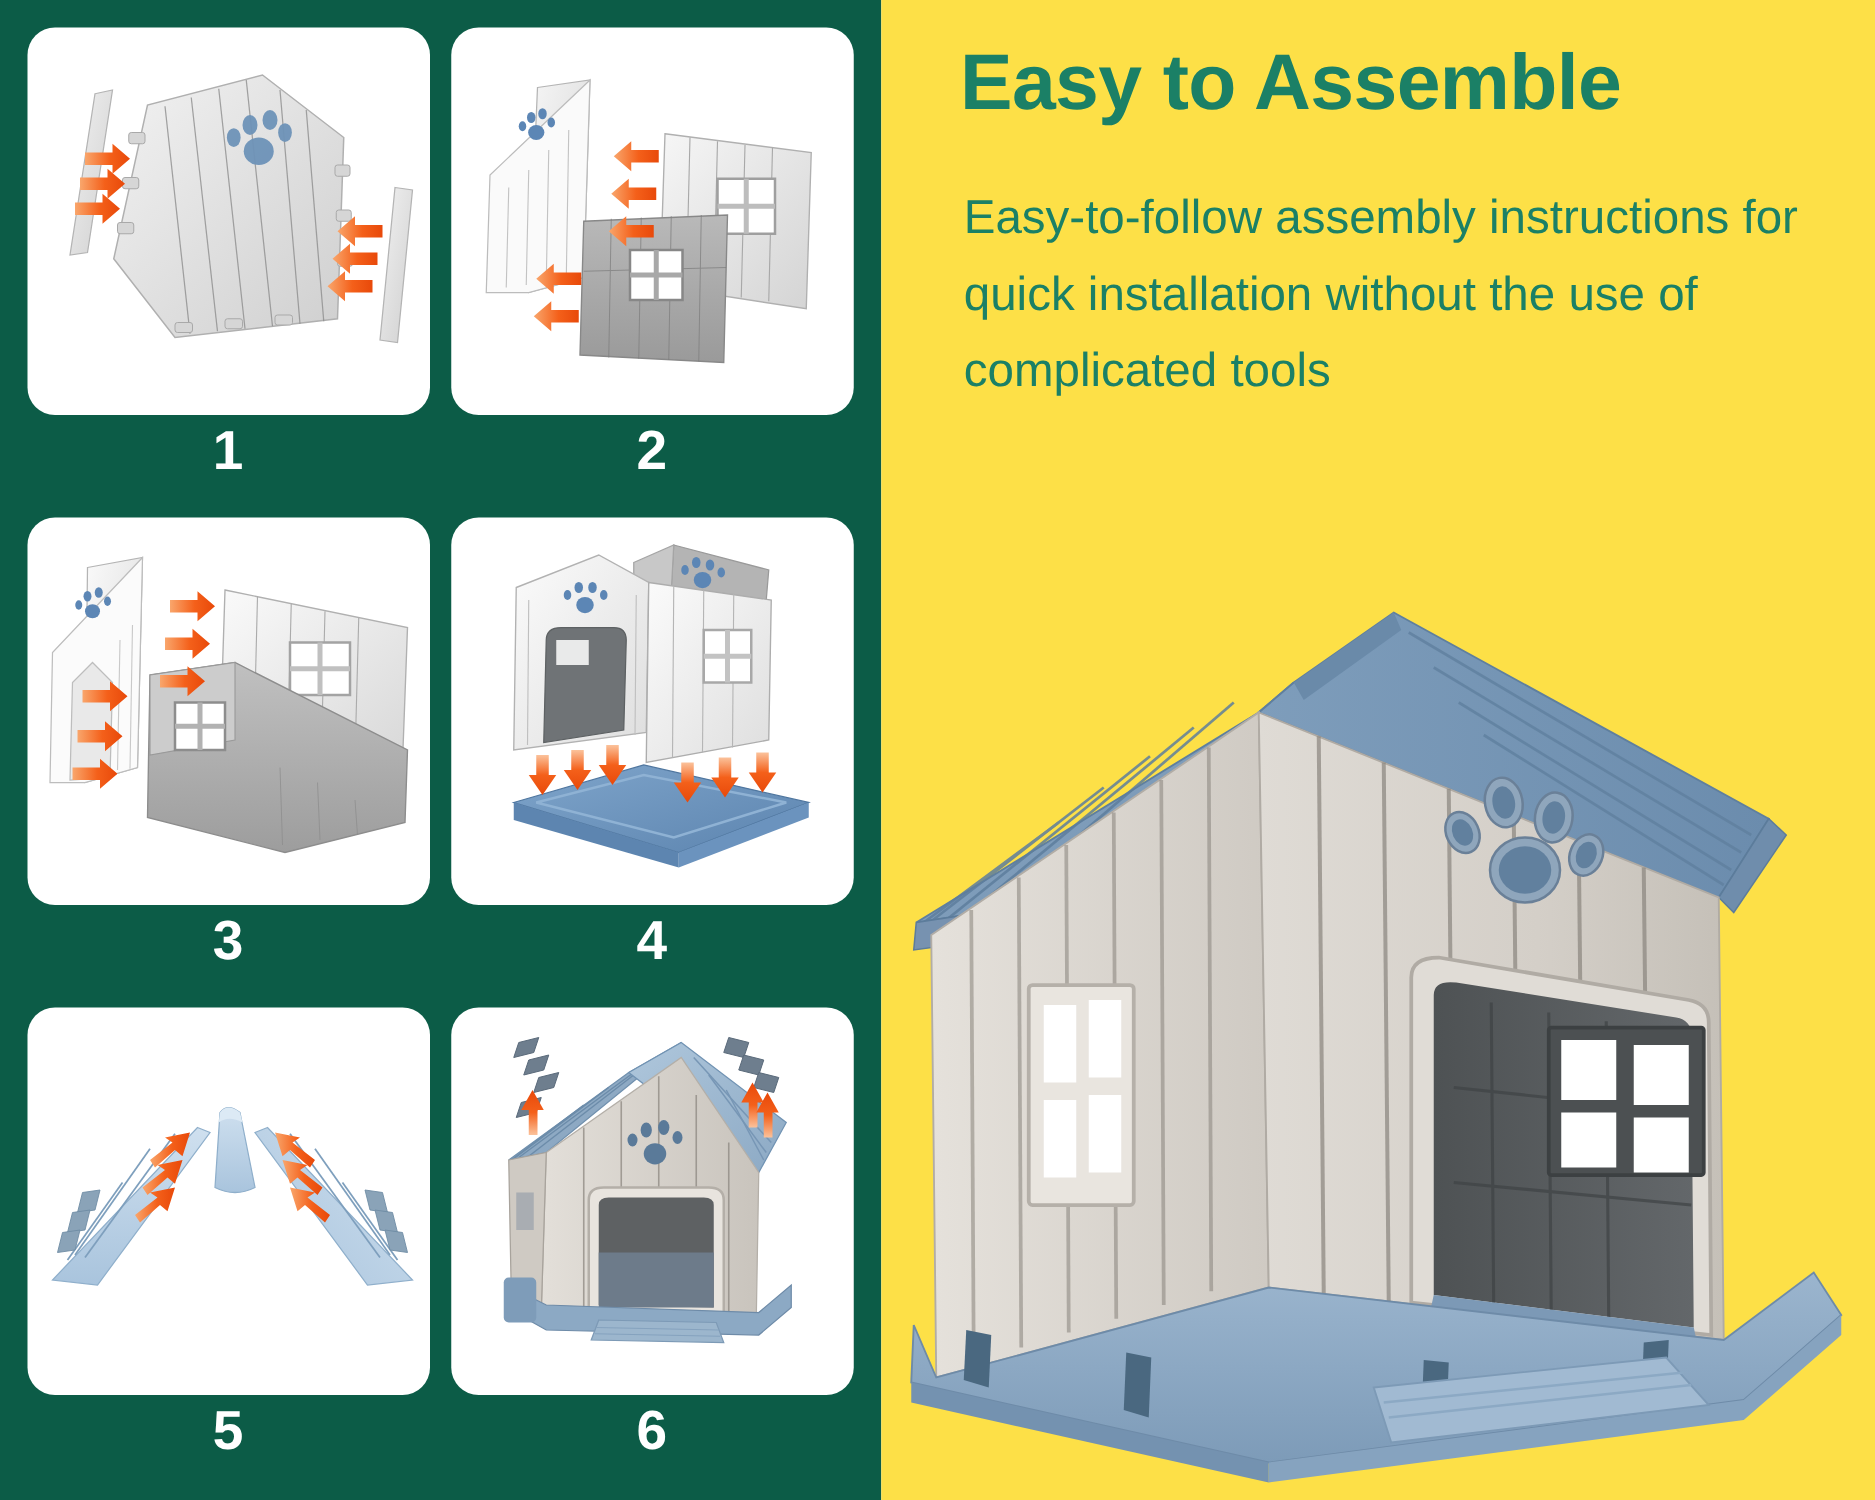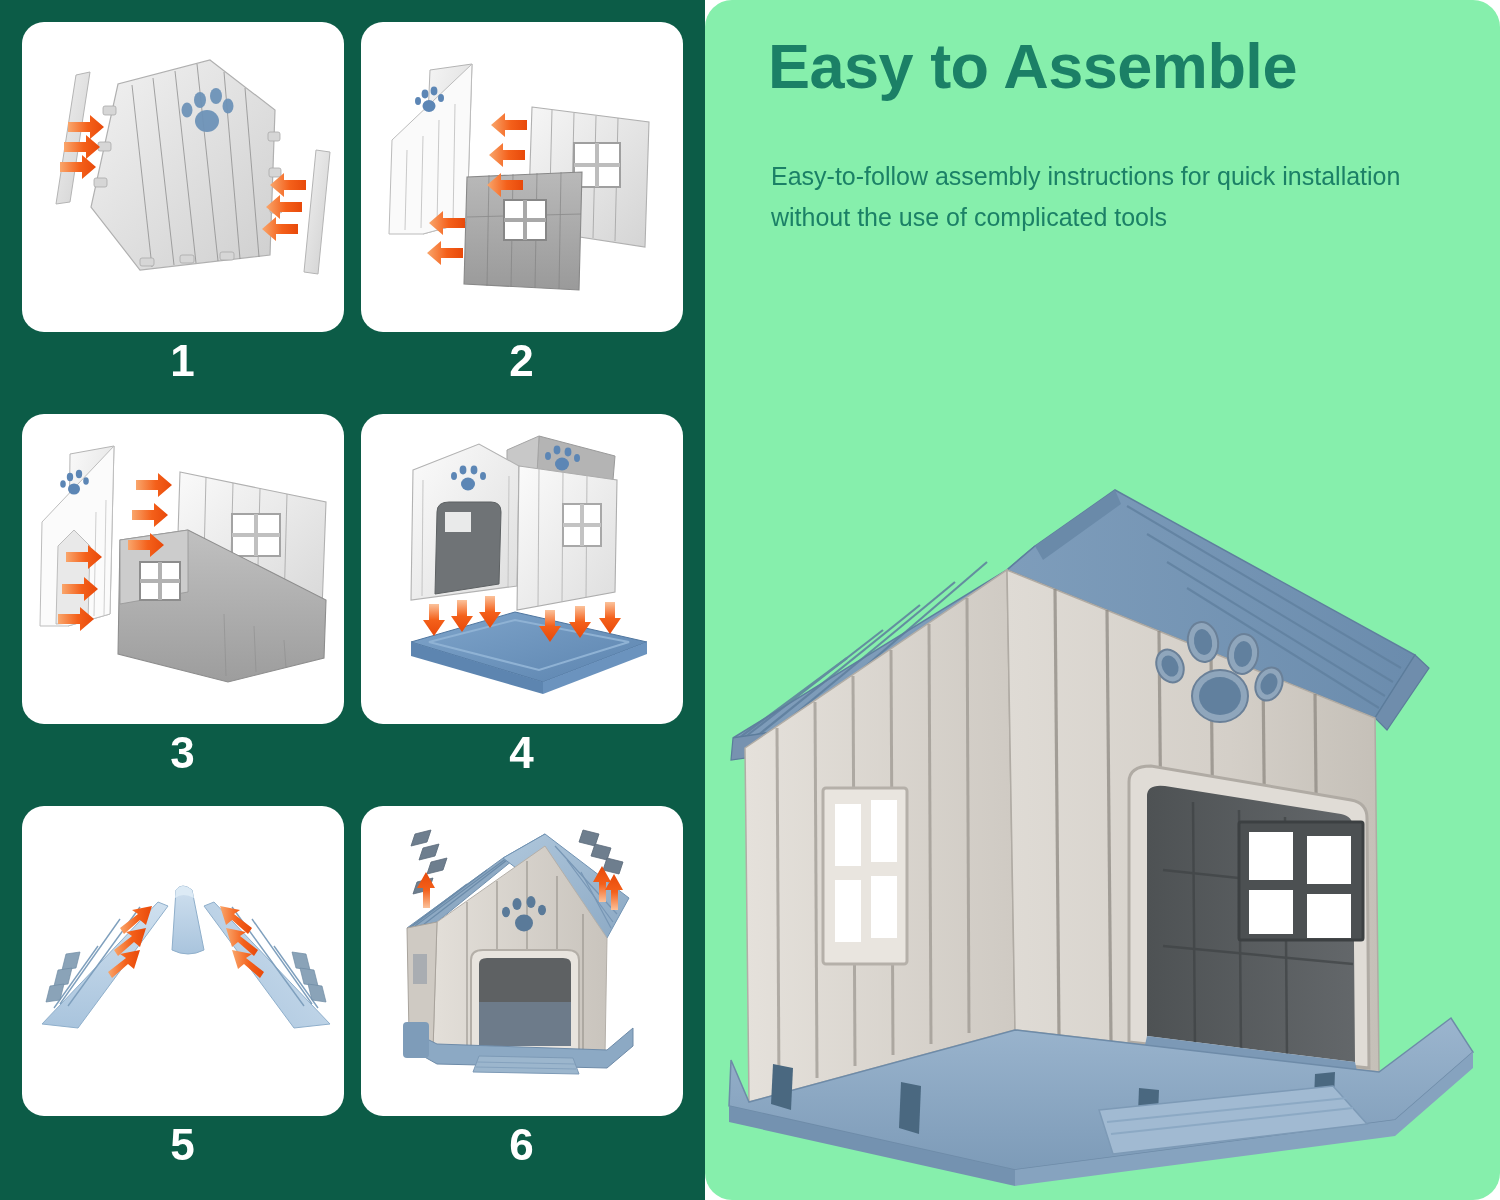--- a/index.html
+++ b/index.html
@@ -26,30 +26,30 @@
   .step-num{
     flex:1; display:flex; align-items:center; justify-content:center;
     color:#ffffff; font-size:44px; font-weight:700; letter-spacing:1px;
     padding-bottom:4px;
   }
 
   .svgfill{ display:block; width:100%; height:100%; }
 
   
   .right{
-    position:absolute; left:705px; top:0; width:795px; height:1200px; background:#86efac;border-radius:27px;
+    position:absolute; left:705px; top:0; width:795px; height:1200px; background:#fde047;
   }
   .headline{
     position:absolute; left:63px; top:32px; width:700px;
     color:#1B8066; font-size:63px; font-weight:700; line-height:1.08;
     letter-spacing:-0.5px; white-space:nowrap;
   }
   .subtext{
-    position:absolute; left:66px; top:156px; width:700px;
-    color:#1B8066; font-size:25px; font-weight:400; line-height:1.62;
+    position:absolute; left:66px; top:144px; width:700px;
+    color:#1B8066; font-size:38px; font-weight:400; line-height:1.62;
   }
   .hero{
     position:absolute; left:10px; top:470px; width:785px; height:720px;
   }
 </style>
 </head>
 <body>
 
 <div class="page">
 

